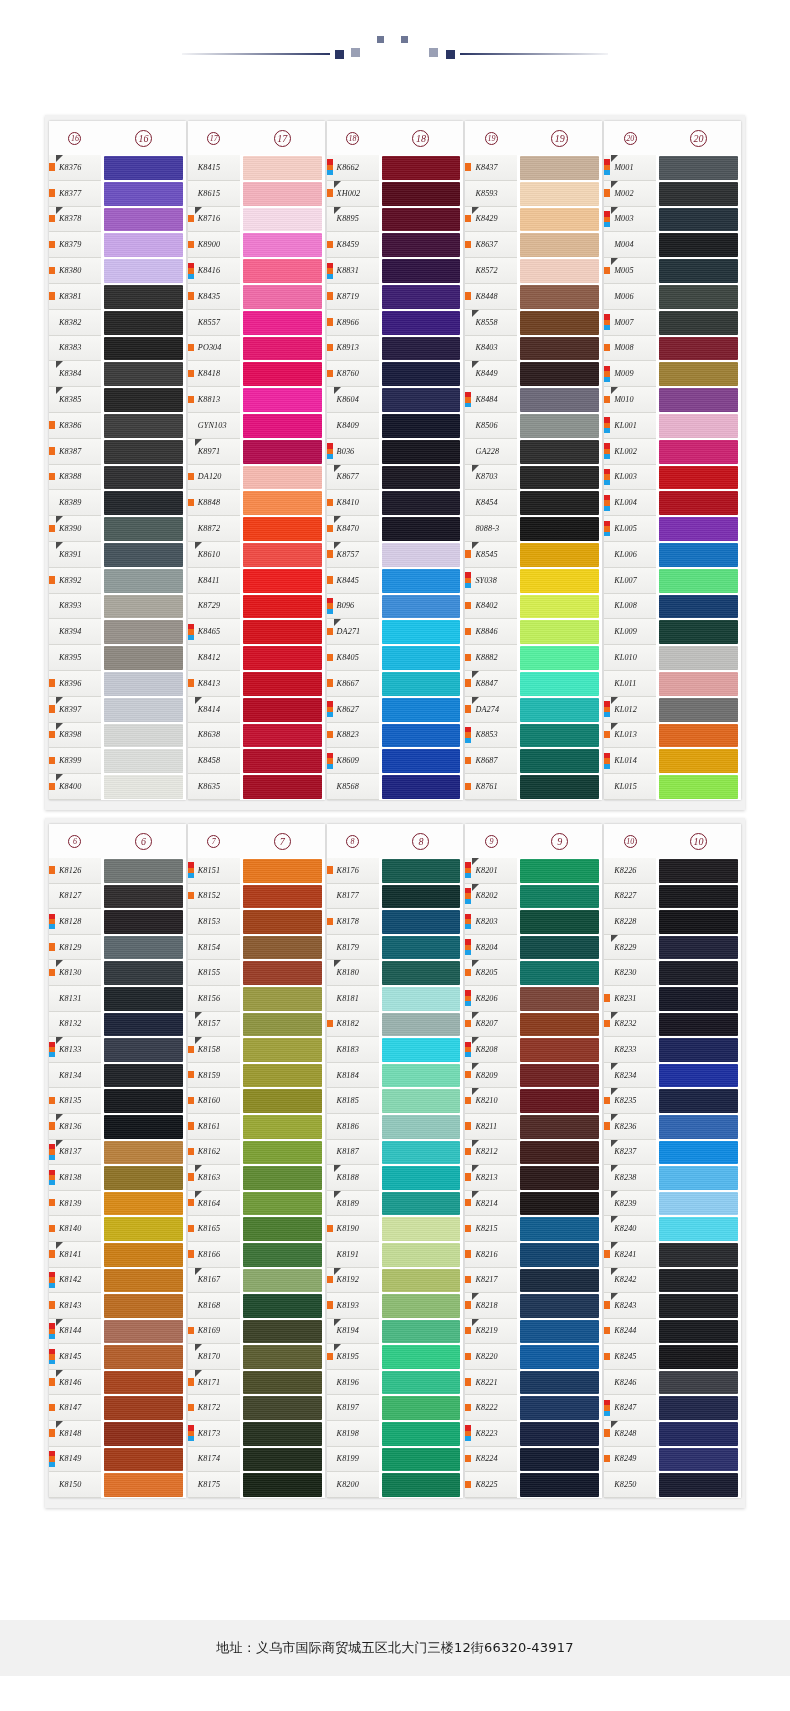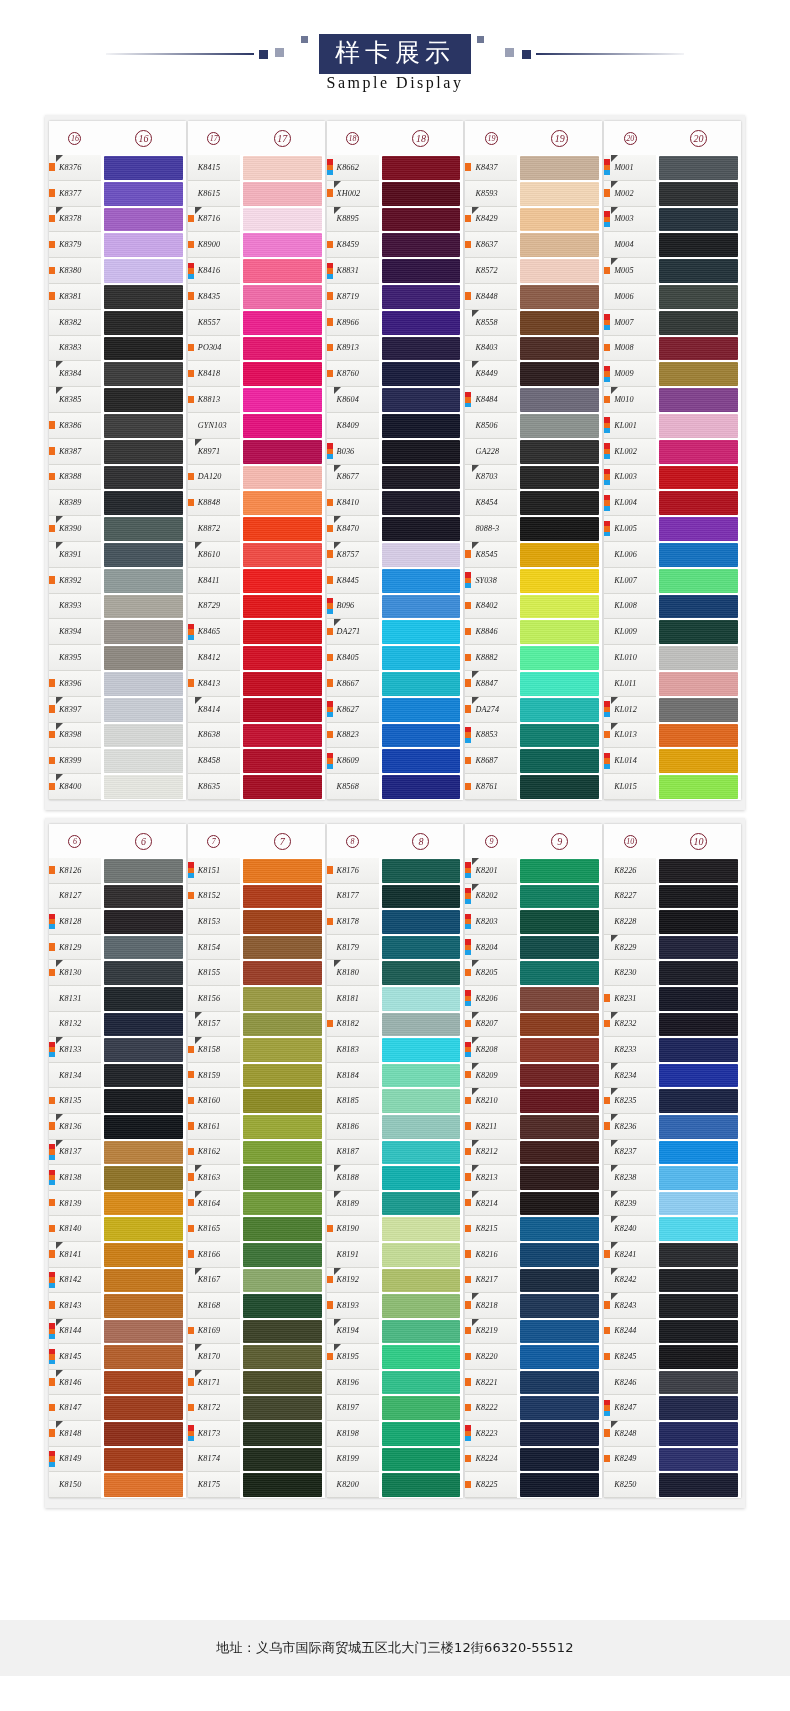--- a/index.html
+++ b/index.html
@@ -179,29 +179,27 @@
 <body>
 
 <div class="header">
   <div class="hdr-inner">
     <div class="rule-line"></div>
     <div class="sq big"></div>
     <div class="deco">
       <span class="d1"></span>
       <span class="d2"></span>
     </div>
-    <div class="title-box">样卡展示</div>
     <div class="deco r">
       <span class="d1"></span>
       <span class="d2"></span>
     </div>
     <div class="sq big"></div>
     <div class="rule-line right"></div>
   </div>
-  <div class="title-en">Sample Display</div>
 </div>
 
 <div class="panel" id="panel-top">
   <div class="cards">
       <div class="card" style="flex: 1 1 0px;">
         <div class="strip" style="flex: 0 0 38%;">
           <div class="strip-head">
             <span class="grpnum sm">16</span>
           </div>
           <div class="codes">
@@ -2315,14 +2313,14 @@
             <div class="sw-cell" title="K8248" style="background: rgb(32, 38, 92);"></div>
             <div class="sw-cell" title="K8249" style="background: rgb(42, 46, 106);"></div>
             <div class="sw-cell" title="K8250" style="background: rgb(23, 26, 46);"></div>
           </div>
         </div>
       </div>
     </div>
 </div>
 
 <div class="footer">
-  <span class="addr">地址：义乌市国际商贸城五区北大门三楼12街66320-55512</span>
+  <span class="addr">地址：义乌市国际商贸城五区北大门三楼12街66320-43917</span>
 </div>
 
 </body></html>

